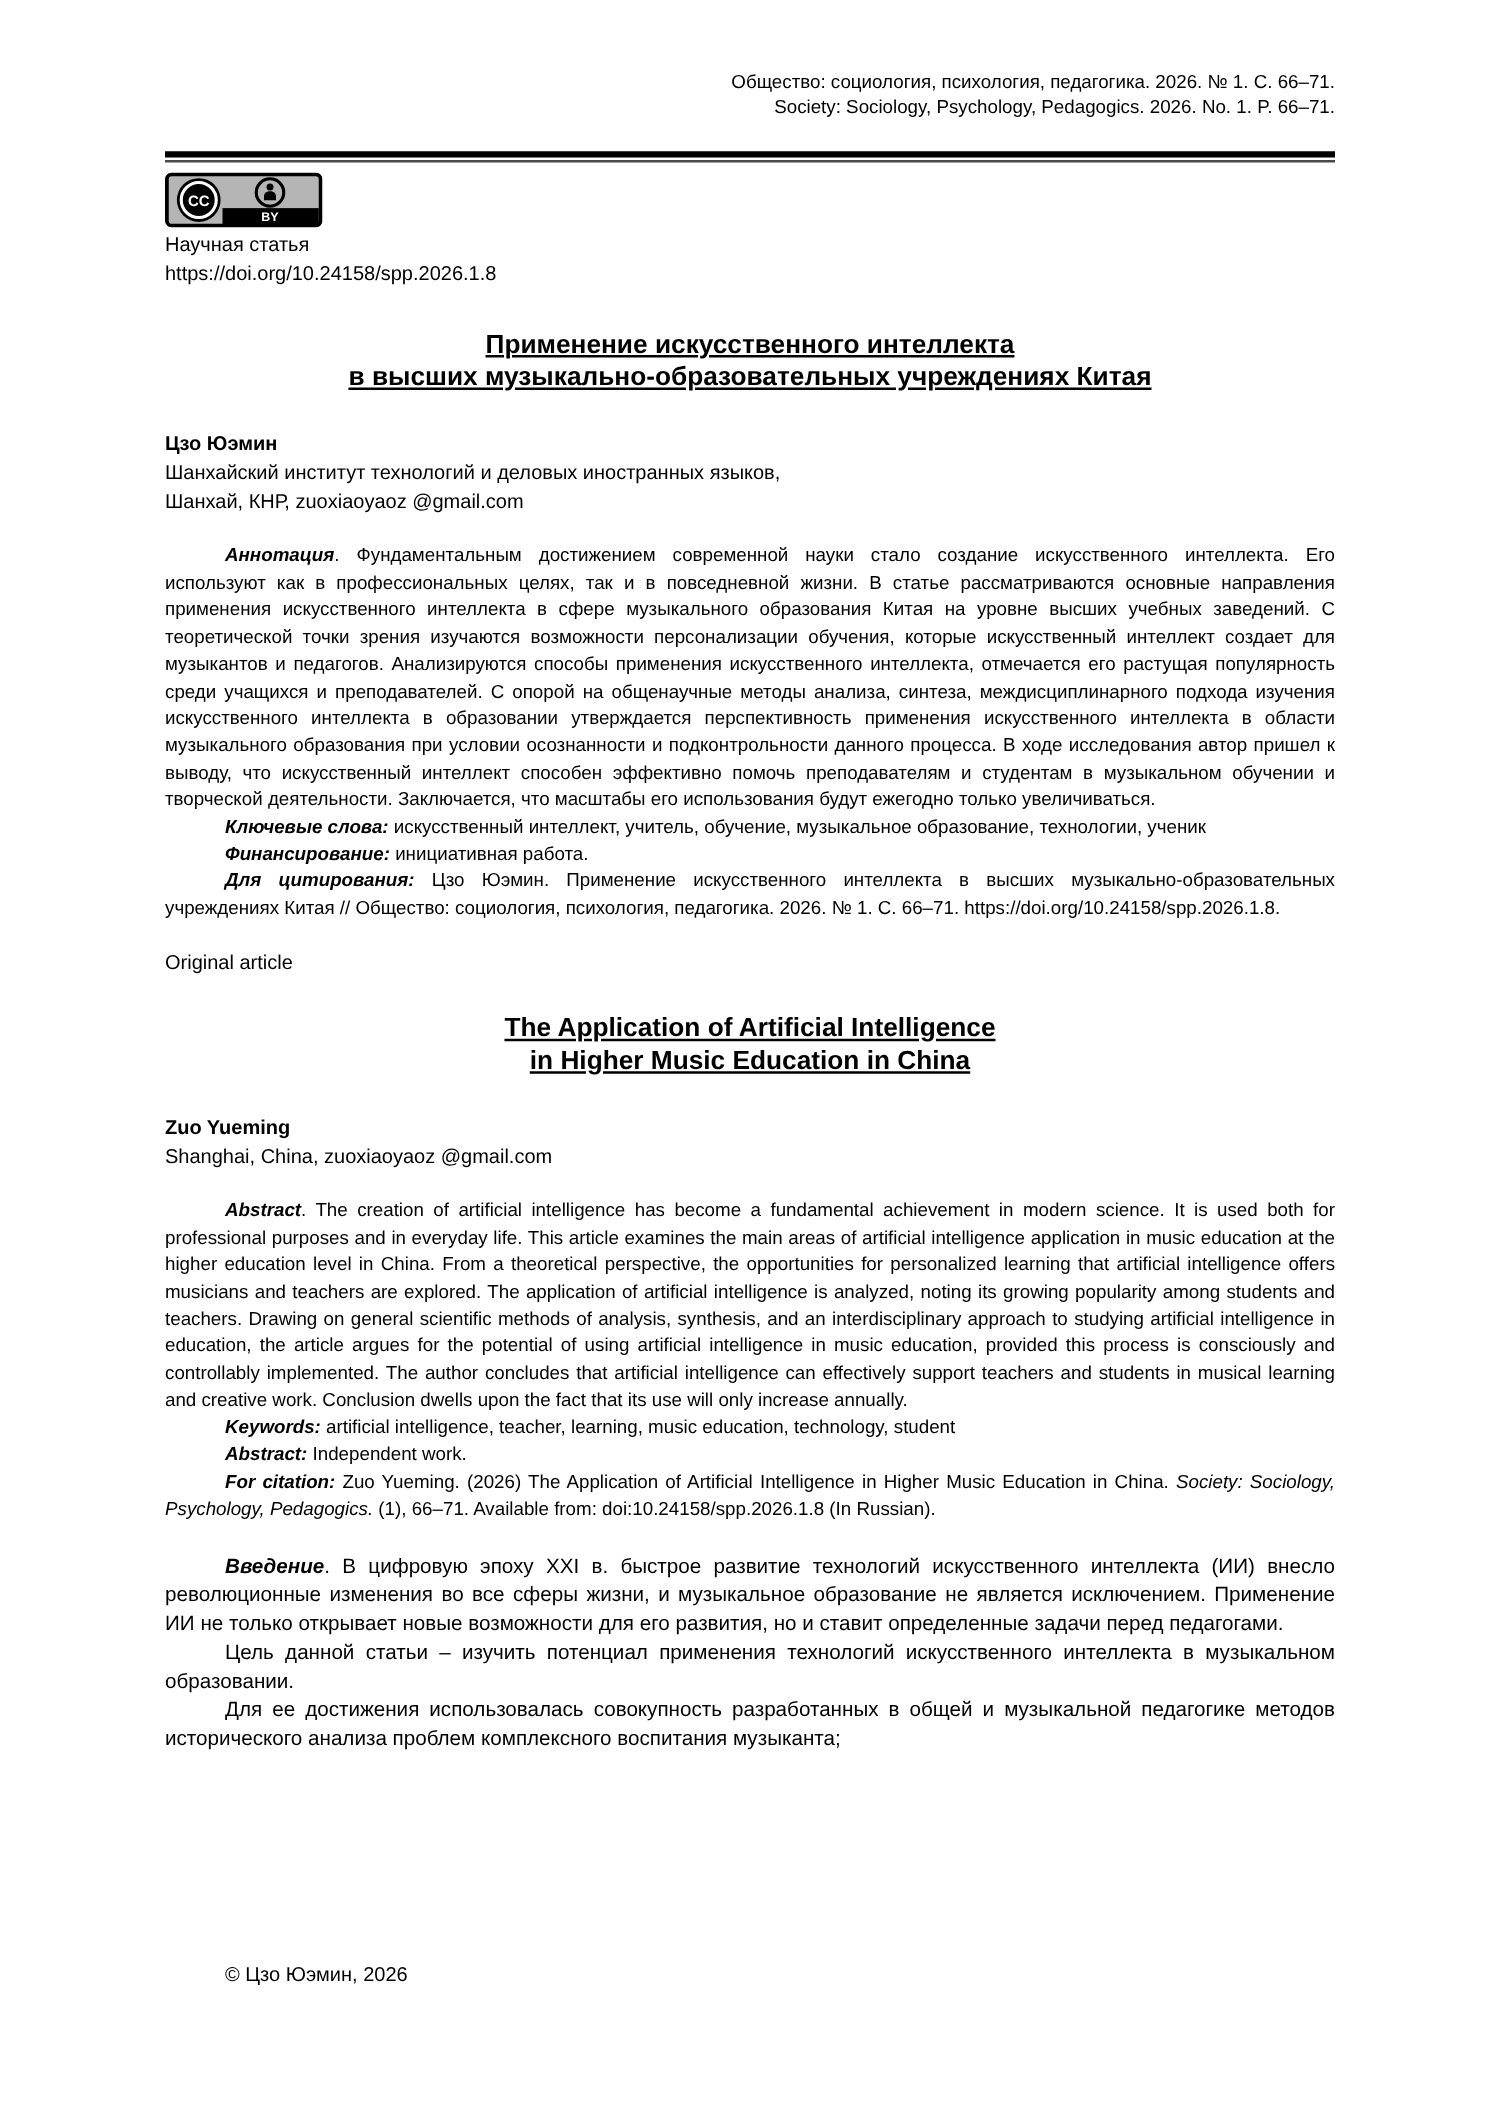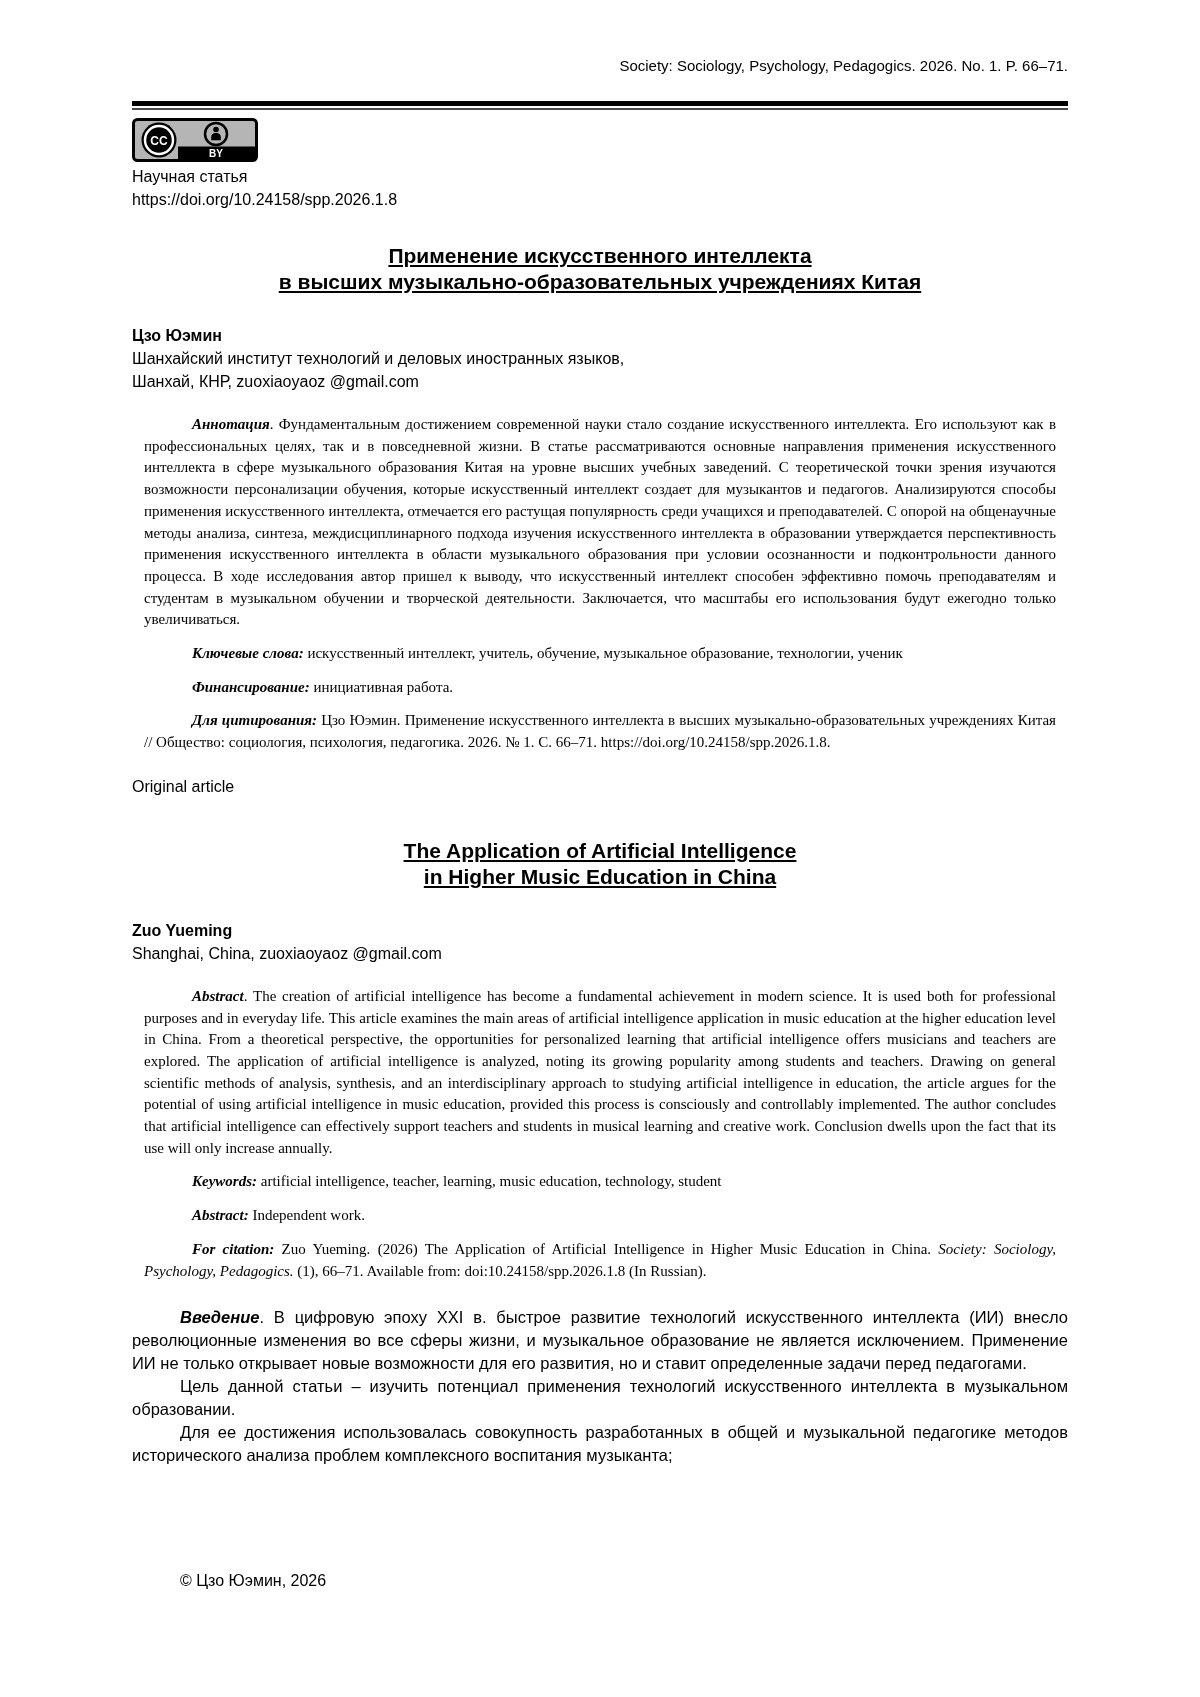--- a/index.html
+++ b/index.html
@@ -13,38 +13,39 @@
   .rule {margin-top:25px;}
   .rule-thick {height:5px; background:#000;}
   .rule-gap {height:2px;}
   .rule-thin {height:2px; background:#4a4a4a;}
   .badge {margin-top:8px; width:126px; height:44px;}
   .meta {margin-top:3px; font-size:16px; line-height:23px;}
   .title-ru, .title-en {margin-top:32px; text-align:center; font-weight:bold; font-size:21px; line-height:26px;text-decoration:underline;}
   .author-block {margin-top:29px; font-size:16px; line-height:23px;}
   .author-name {font-weight:bold;}
   .abstract-block {margin-top:21px; font-size:15px; line-height:21.7px;}
-  .abstract-block p {margin:12px;font-family:Liberation Serif, serif;}
+  .abstract-block p {margin:0;}
   .just {text-align:justify;}
   .ind {text-indent:48px;}
   .lead {font-weight:bold; font-style:italic;}
   .it {font-style:italic;}
   .original-label {margin-top:21px; font-size:16px; line-height:23px;}
-  .title-en {margin-top:40px;text-align:center;}
+  .title-en {margin-top:28px;text-align:center;}
   .body-block {margin-top:24px; font-size:16.5px; line-height:23px;}
   .body-block p {margin:0;}
   .footer {position:absolute; top:1572px; left:180px; font-size:16px;}
 </style>
 </head>
 <body>
 
 <div class="page">
   <div class="content">
 
     <div class="header">
+      <div>Общество: социология, психология, педагогика. 2026. № 1. С. 66–71.</div>
       <div>Society: Sociology, Psychology, Pedagogics. 2026. No. 1. P. 66–71.</div>
     </div>
 
     <div class="rule">
       <div class="rule-thick"></div>
       <div class="rule-gap"></div>
       <div class="rule-thin"></div>
     </div>
 
     <div class="badge">

